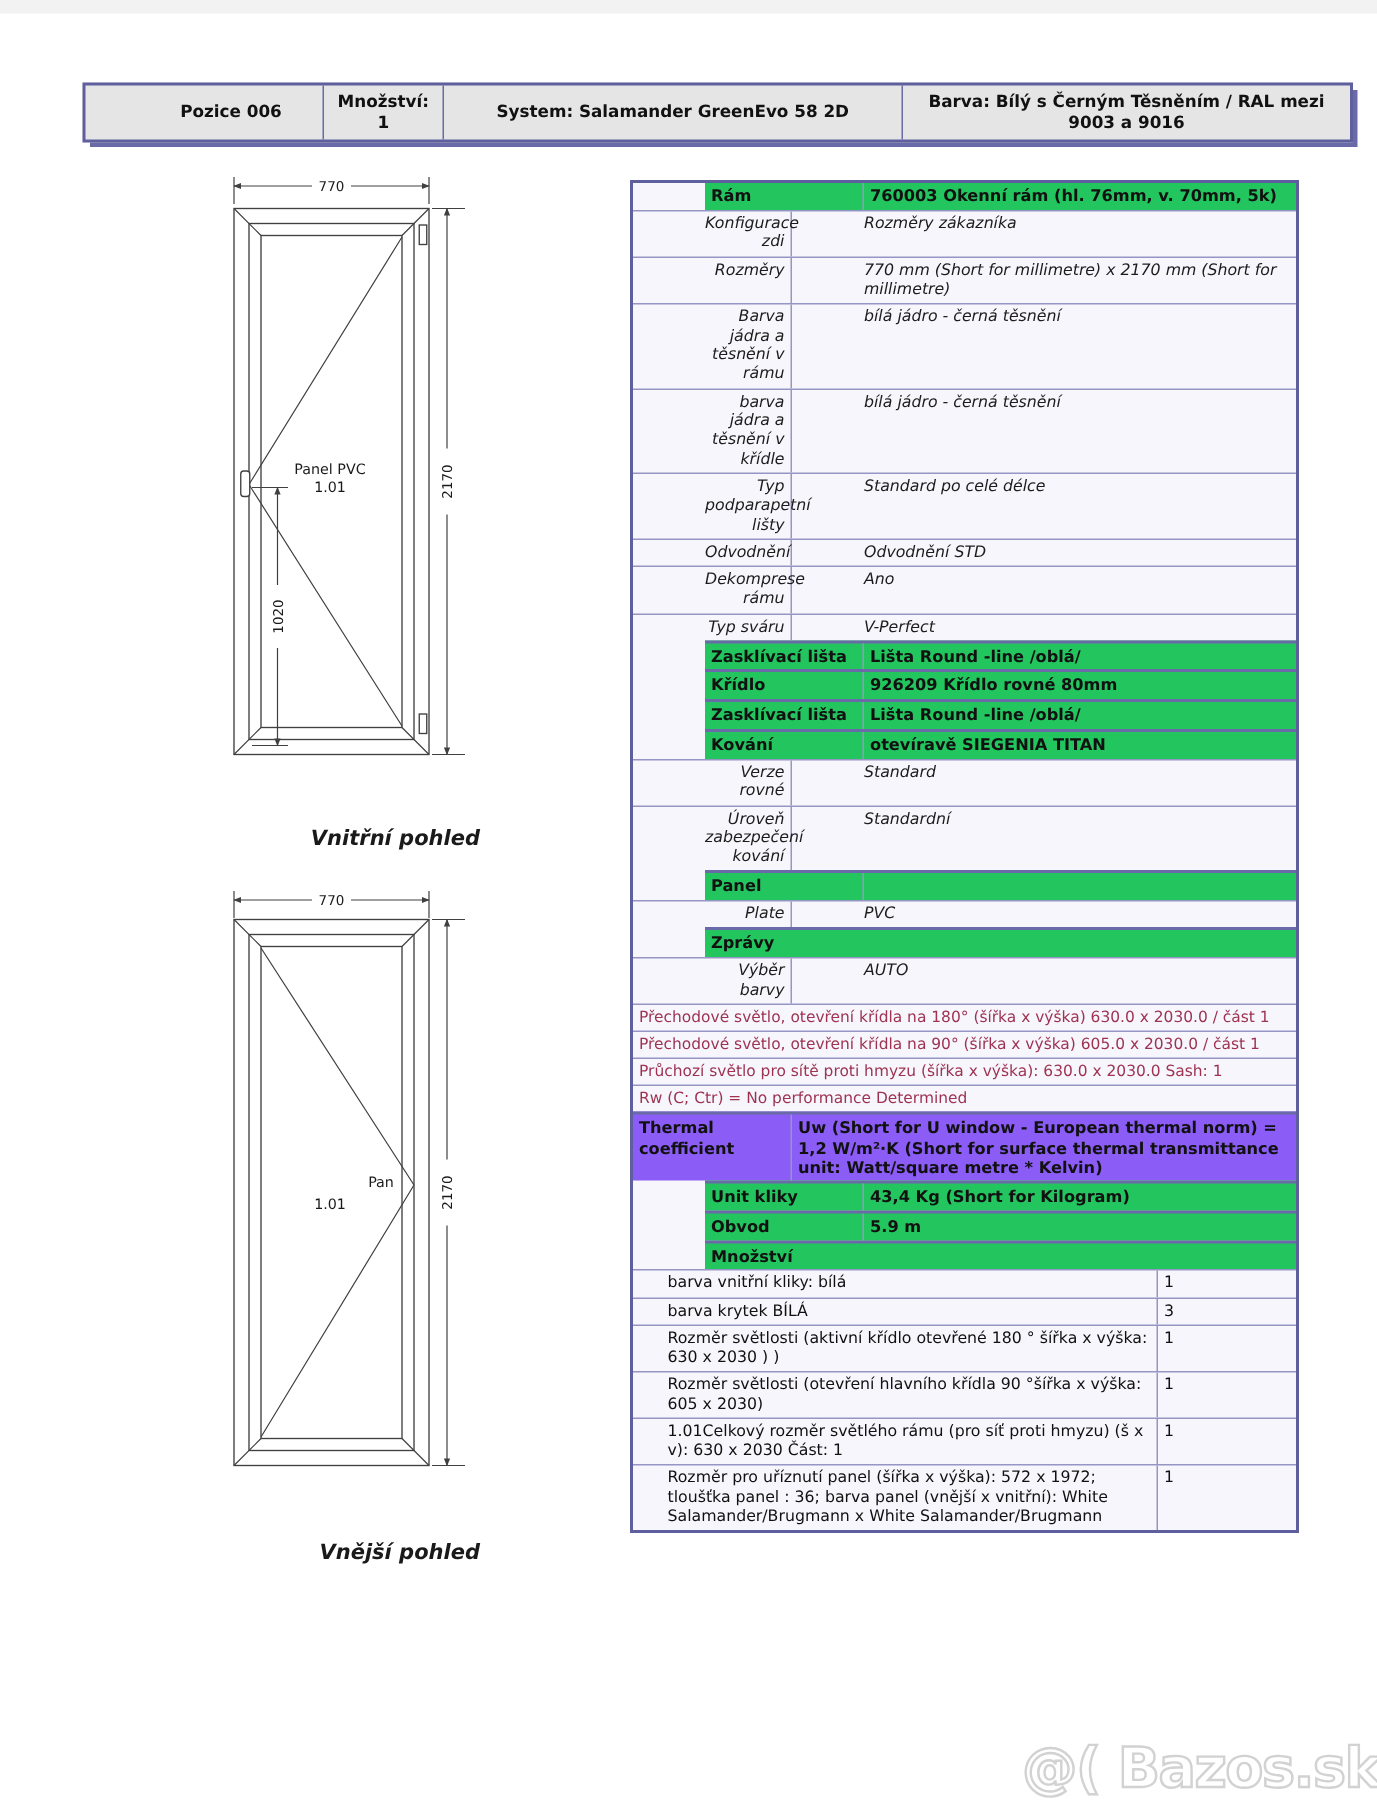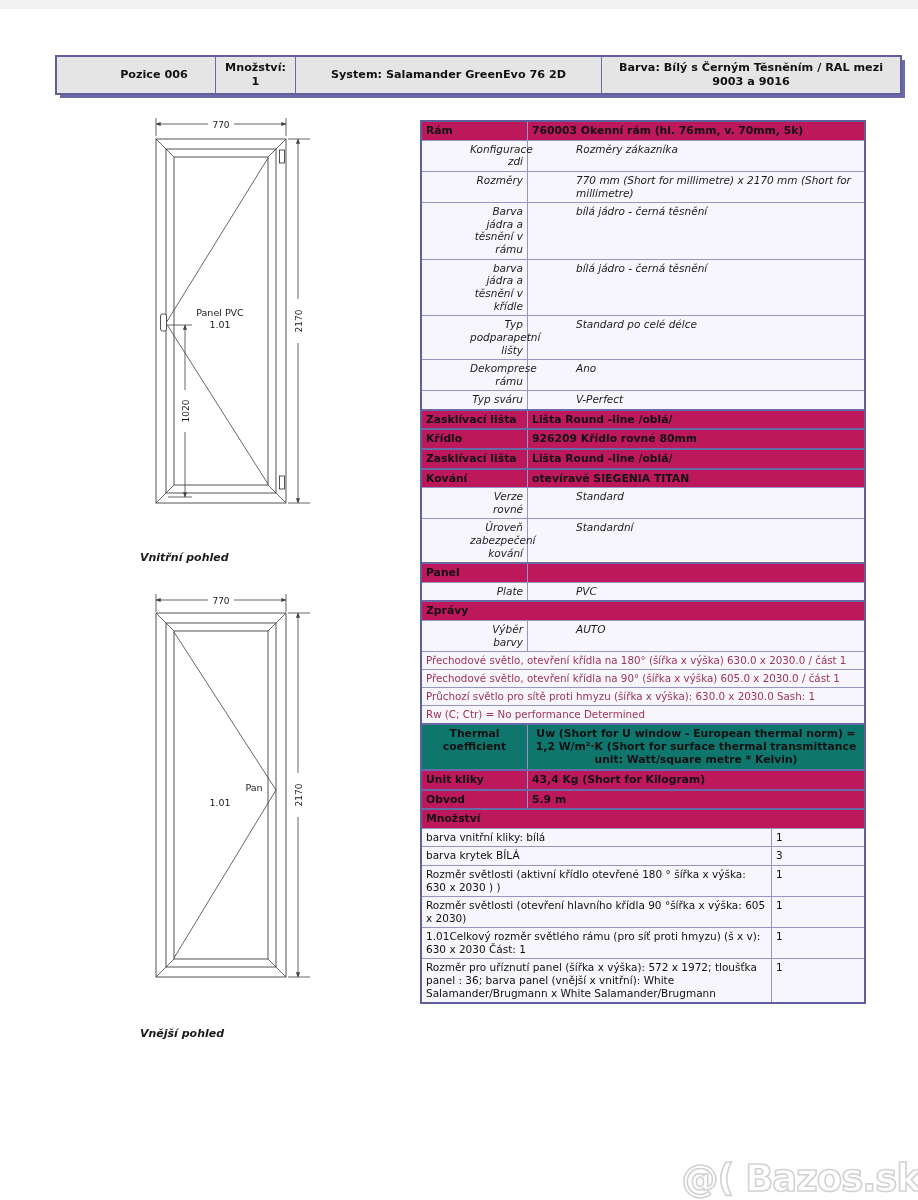--- a/index.html
+++ b/index.html
@@ -29,50 +29,50 @@
   .hc3{width:306px;flex:none;}
   .hc4{flex:1;}
 
   
   .spec-table{
     position:absolute;left:420px;top:120px;width:446px;
     border:2px solid #5f5f9e;background:#f6f6fc;box-sizing:border-box;
   }
   .trow{display:flex;border-top:1px solid #9595c6;background:#f6f6fc;}
   .trow:first-child{border-top:none;}
-  .trow.section,.trow.section-full,.trow.acc-header{background:#be185d;font-weight:bold;border-top:2px solid #6a6aa8;}
+  .trow.section,.trow.section-full,.trow.acc-header{background:#22c55e;font-weight:bold;border-top:2px solid #6a6aa8;margin-left:48px;}
   .trow.section:first-child{border-top:none;}
-  .trow.thermal{background:#0f766e;font-weight:bold;border-top:2px solid #6a6aa8;text-align:center;}
+  .trow.thermal{background:#8b5cf6;font-weight:bold;border-top:2px solid #6a6aa8;}
   .tcell{padding:2px 4px 2.5px 4px;font-size:10.5px;line-height:1.22;box-sizing:border-box;}
   .trow.section .tcell,.trow.section-full .tcell,.trow.acc-header .tcell,.trow.thermal .tcell{font-size:10.8px;}
   .tcell.label{width:106px;flex:none;border-right:1px solid #9595c6;}
   .tcell.value{flex:1;}
   .tcell.full{flex:1;}
   .trow.sub .tcell{font-style:italic;color:#1c1c1c;padding-left:48px;}
   .trow.sub .tcell.label{text-align:right;}
   .trow.message .tcell{color:#9e3351;font-size:10.3px;}
-  .trow.acc .tcell.desc{flex:1;border-right:1px solid #9595c6;}
+  .trow.acc .tcell.desc{flex:1;border-right:1px solid #9595c6;margin-left:19px;}
   .trow.acc .tcell.qty{width:92px;flex:none;}
   .trow.acc-header .tcell.desc{flex:1;border-right:1px solid #9595c6;}
   .trow.acc-header .tcell.qty{width:92px;flex:none;}
 
   
   .drawing{position:absolute;width:180px;}
   .drawing svg{display:block;}
   .d1{left:140px;top:105px;height:475px;}
   .d2{left:140px;top:580px;height:480px;}
   .dw-line{stroke:#404040;stroke-width:0.9;fill:none;}
   .dw-thin{stroke:#404040;stroke-width:0.8;fill:none;}
   .dw-fillrect{fill:#ffffff;stroke:#404040;stroke-width:0.9;}
   .dimtext{font-family:"DejaVu Sans","Liberation Sans",sans-serif;font-size:9px;fill:#1a1a1a;}
   .paneltext{font-family:"DejaVu Sans","Liberation Sans",sans-serif;font-size:9.5px;fill:#1a1a1a;}
   .whitebg{fill:#ffffff;stroke:none;}
   .caption{
-    position:absolute;left:140px;width:180px;text-align:left;
-    font-weight:bold;font-style:italic;font-size:11px;color:#1a1a1a;
+    position:absolute;left:140px;width:180px;text-align:right;
+    font-weight:bold;font-style:italic;font-size:14px;color:#1a1a1a;
   }
   .cap1{top:551px;}
   .cap2{top:1027px;}
 
   
   .watermark{
     position:absolute;right:-2px;bottom:0px;
     font-size:37px;font-weight:bold;letter-spacing:-1px;
     color:#ffffff;-webkit-text-stroke:1.6px #d2d2d2;
     text-shadow:0 0 1px #e2e2e2;
@@ -83,21 +83,21 @@
 <body>
 
 <div class="top-strip"></div>
 
 <div class="header-bar">
   <div class="hcell hc1">Pozice 006</div>
   <div class="hcell hc2">
     <span>Množství:</span>
     <span>1</span>
   </div>
-  <div class="hcell hc3">System: Salamander GreenEvo 76 2D</div>
+  <div class="hcell hc3">System: Salamander GreenEvo 58 2D</div>
   <div class="hcell hc4">Barva: Bílý s Černým Těsněním / RAL mezi 9003 a 9016</div>
 </div>
 
 <div class="drawing d1">
   <svg width="180" height="475" viewBox="0 0 180 475" xmlns="http://www.w3.org/2000/svg">
     <defs>
       <marker id="arr" viewBox="0 0 10 10" refX="9" refY="5" markerWidth="6.5" markerHeight="6.5" orient="auto-start-reverse">
         <path d="M0,1 L10,5 L0,9 z" fill="#404040"></path>
       </marker>
     </defs>
@@ -179,20 +179,24 @@
     </div>
     <div class="trow sub">
       <div class="tcell label">barva jádra a těsnění v křídle</div>
       <div class="tcell value">bílá jádro - černá těsnění</div>
     </div>
     <div class="trow sub">
       <div class="tcell label">Typ podparapetní lišty</div>
       <div class="tcell value">Standard po celé délce</div>
     </div>
     <div class="trow sub">
+      <div class="tcell label">Odvodnění</div>
+      <div class="tcell value">Odvodnění STD</div>
+    </div>
+    <div class="trow sub">
       <div class="tcell label">Dekomprese rámu</div>
       <div class="tcell value">Ano</div>
     </div>
     <div class="trow sub">
       <div class="tcell label">Typ sváru</div>
       <div class="tcell value">V-Perfect</div>
     </div>
     <div class="trow section">
       <div class="tcell label">Zasklívací lišta</div>
       <div class="tcell value">Lišta Round -line /oblá/</div>

